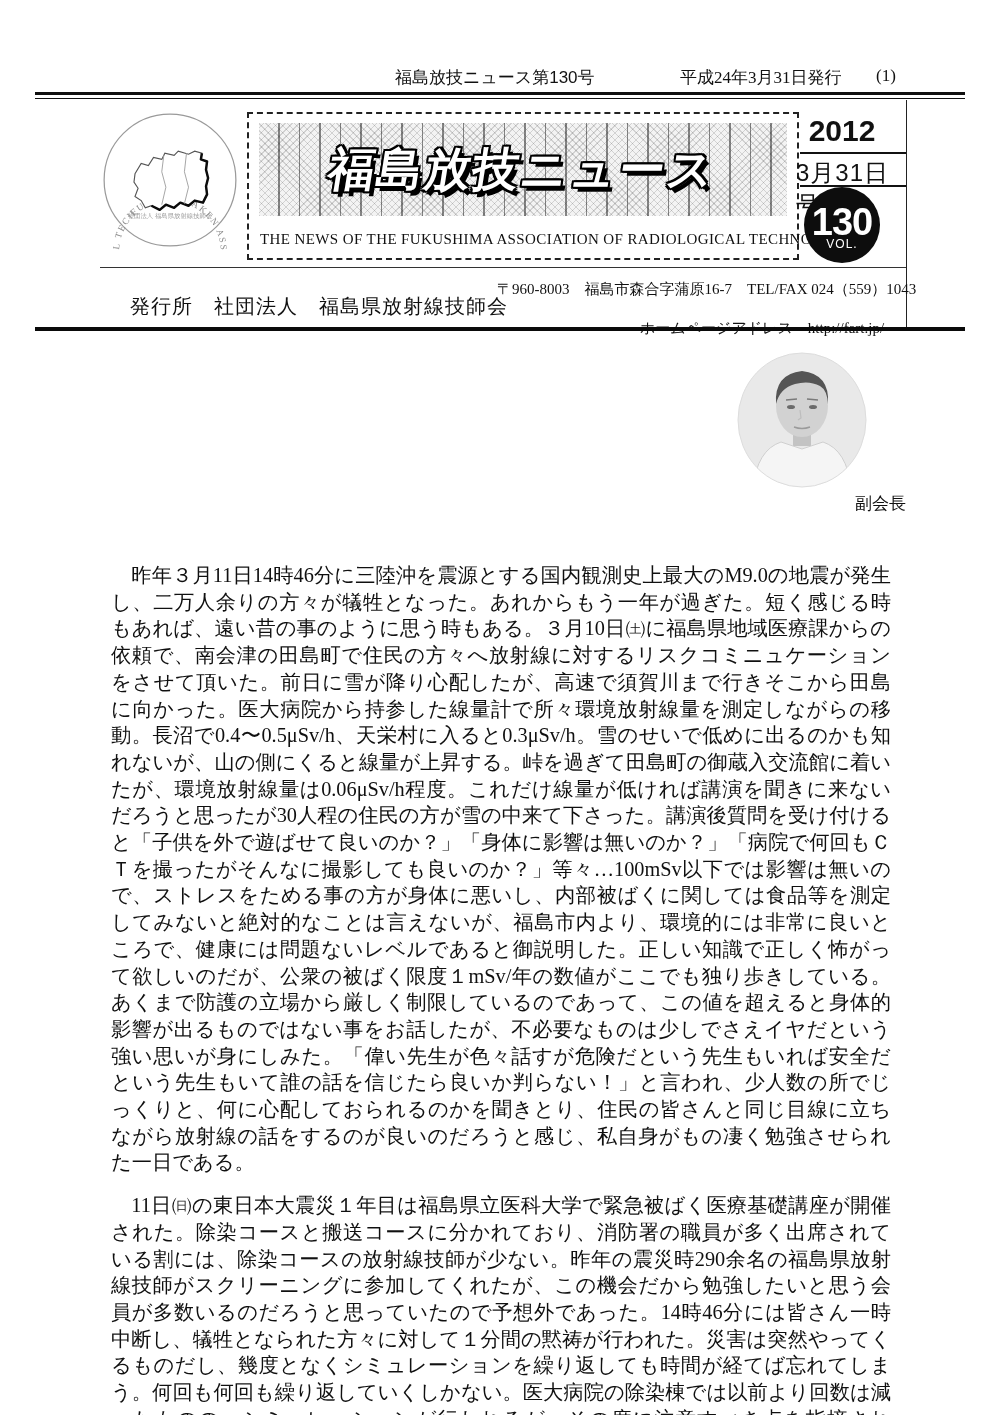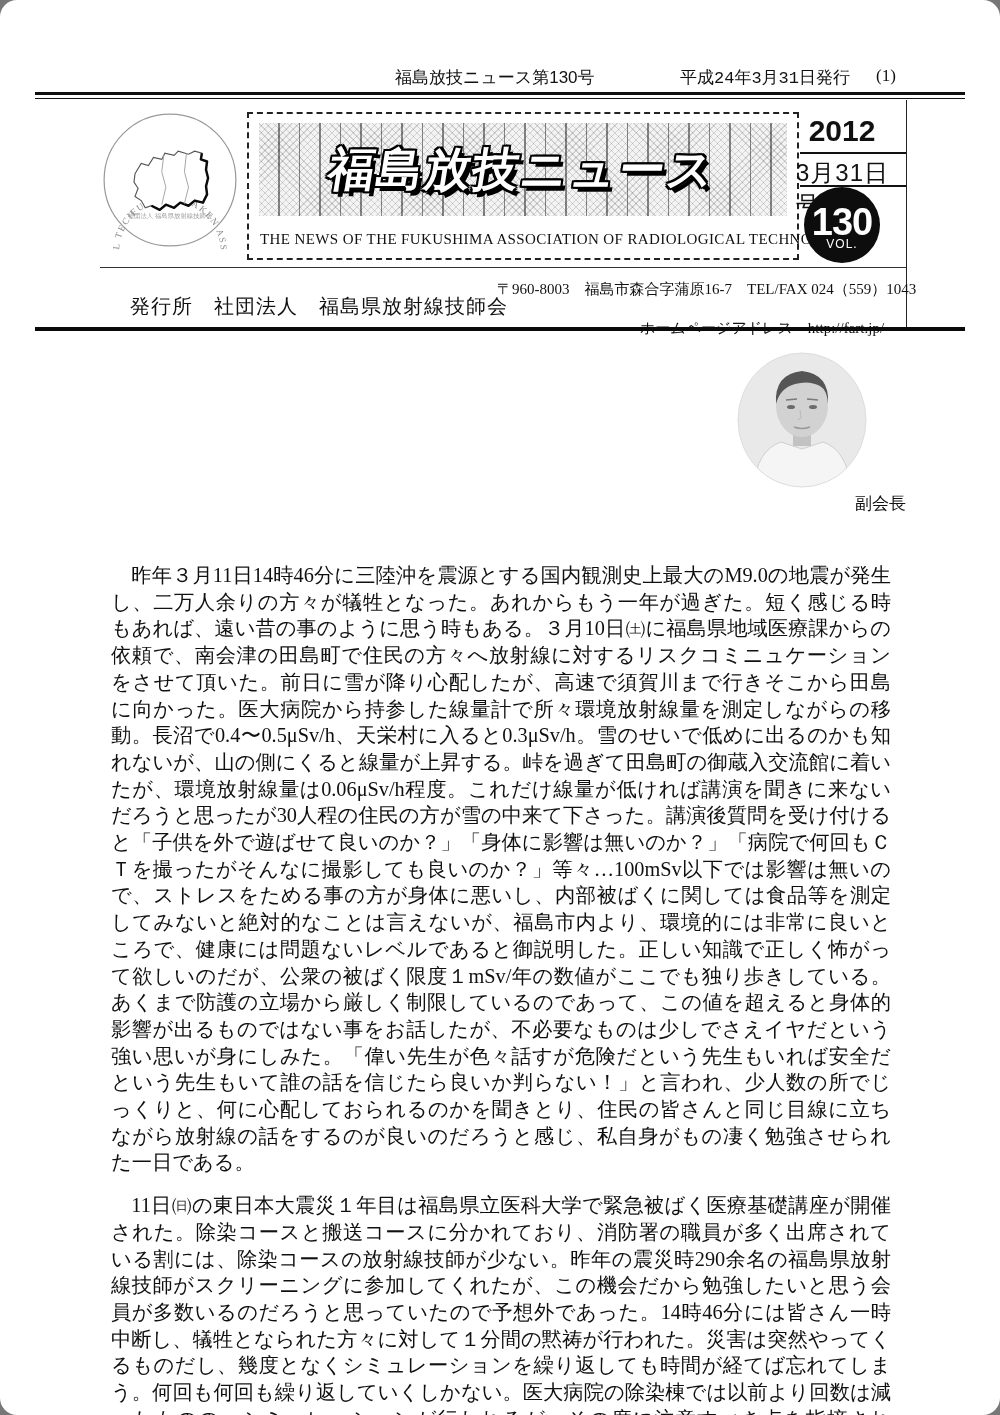--- a/index.html
+++ b/index.html
@@ -4,26 +4,25 @@
 <style>
   html,body{margin:0;padding:0;background:#777;}
   .page{
     position:relative;
     width:1000px;height:1415px;
     margin:0 auto;
     background:#ffffff;
     overflow:hidden;
     font-family:"Liberation Serif","DejaVu Serif",serif;
     color:#111;
-    border-radius:17px;
   }
   
   .runhead{position:absolute;top:66px;height:22px;font-size:17px;white-space:nowrap;}
   .runhead.no{left:395px;font-family:"Liberation Sans","DejaVu Sans",sans-serif;}
-  .runhead.date{left:680px;font-family:Liberation Mono, monospace;}
+  .runhead.date{left:680px;font-family:Liberation Serif, serif;}
   .runhead.pn{left:876px;}
   .rule-double{position:absolute;left:35px;width:930px;top:92px;height:3px;
     border-top:3px solid #101010;border-bottom:1px solid #101010;}
   
   .logo{position:absolute;left:100px;top:110px;width:140px;height:140px;}
   
   .masthead{position:absolute;left:247px;top:112px;width:552px;height:148px;
     border:2.5px dashed #222;box-sizing:border-box;background:#fff;}
   .pattern-band{position:absolute;left:10px;right:10px;top:9px;height:93px;
     background-color:#f3f3f3;

